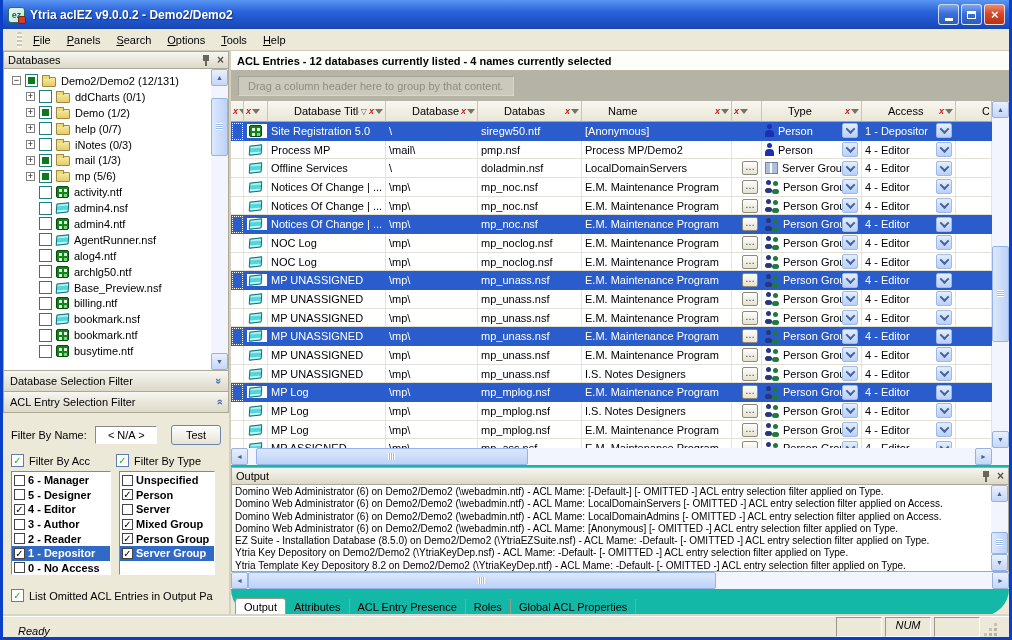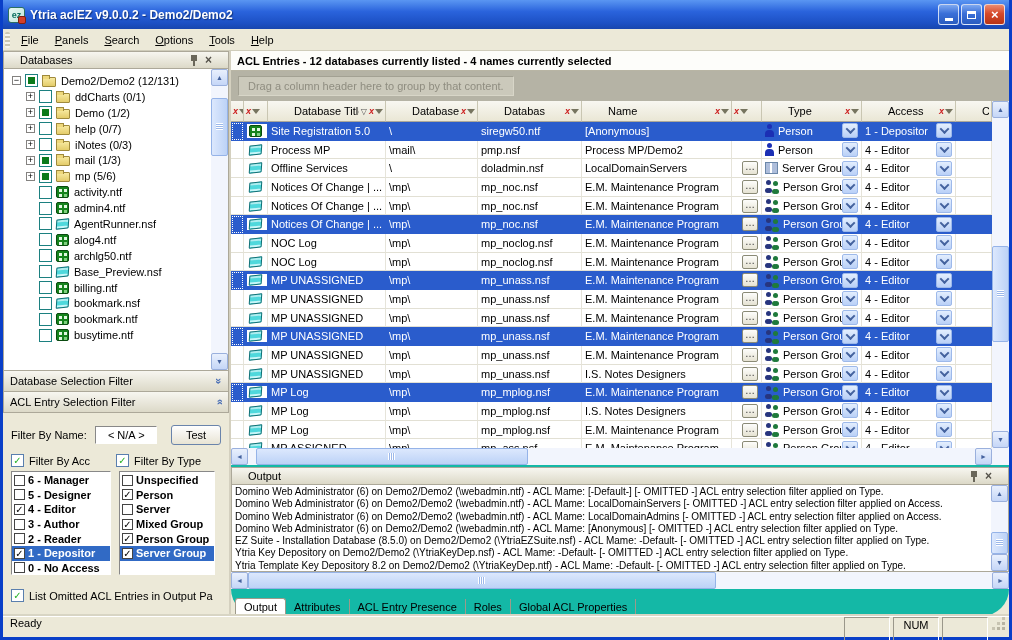--- a/index.html
+++ b/index.html
@@ -21,33 +21,33 @@
   .winbtns { display:flex; gap:2px; }
   .wbtn { width:21px; height:21px; border-radius:3px; border:1px solid rgba(255,255,255,.75);
     background:linear-gradient(180deg,#7da8f0,#3a6fd8 45%,#2a5cc0); display:flex; align-items:center; justify-content:center; }
   .wbtn.close { background:linear-gradient(180deg,#ec8b70,#d6492a 45%,#b83314); }
   .g-min { width:8px; height:3px; background:#fff; margin-top:9px; }
   .g-max { width:9px; height:8px; border:1px solid #fff; border-top-width:3px; }
   .g-close { color:#fff; font-weight:bold; font-size:13px; line-height:13px; }
 
   
   .menubar { height:22px; flex:0 0 22px; background:#ece9d8; border-bottom:1px solid #cfccba;
-    display:flex; align-items:center; padding-left:2px; }
+    display:flex; align-items:center; padding-left:14px; }
   .menu-grip { width:5px; height:16px; margin-right:3px;
     background:repeating-linear-gradient(180deg,#cac7b4 0 2px,#f6f5ee 2px 4px); border-radius:2px; }
   .mi { display:inline-block; padding:3px 8px; }
   .mi::first-letter { text-decoration:underline; }
 
   
   .content { flex:1; display:flex; min-height:0; }
   .leftpane { width:228px; flex:0 0 228px; border-right:2px solid #d4d0bf; display:flex; flex-direction:column; background:#ece9d8; }
   .rightpane { flex:1; display:flex; flex-direction:column; min-width:0; background:#14b8a6;border-radius:27px; }
 
   
-  .phead { height:18px; flex:0 0 18px; display:flex; align-items:center; padding:0 16px;
+  .phead { height:18px; flex:0 0 18px; display:flex; align-items:center; padding:0 4px;
     background:linear-gradient(180deg,#f7f6f0,#dcd9c8); border:1px solid #aca899; border-bottom:1px solid #aca899; }
   .phead .ptitle { flex:1; }
   .pin-icon { width:10px; height:12px; position:relative; margin-right:6px; }
   .pin-icon::before { content:''; position:absolute; top:1px; left:2px; width:6px; height:6px; background:#6a675a; }
   .pin-icon::after { content:''; position:absolute; top:7px; left:4px; width:2px; height:5px; background:#6a675a; }
   .x-icon { color:#55524a; font-size:12px; font-weight:bold; line-height:10px; }
 
   .bar { height:21px; flex:0 0 21px; display:flex; align-items:center; padding:0 6px;
     background:linear-gradient(180deg,#f7f6f0,#dcd9c8); border:1px solid #aca899; border-top:none; font-size:11px; }
   .bar .ptitle { flex:1; }
@@ -173,23 +173,23 @@
   .outtext { flex:1; overflow:hidden; padding:1px 0 0 3px; }
   .oline { height:12.3px; line-height:12.3px; font-size:10px; white-space:nowrap; }
 
   
   .tabs { height:20px; flex:0 0 20px; margin-top:7px; display:flex; align-items:flex-end; padding-left:4px; }
   .tab { padding:2px 8px 3px 8px; border-right:1px solid #9d9a8a; color:#000; }
   .tab.active { background:#fff; border:1px solid #9d9a8a; border-bottom:none; border-radius:3px 3px 0 0; font-weight:normal; }
 
   
   .statusbar { height:21px; flex:0 0 21px; background:#ece9d8; border-top:1px solid #fff;
-    box-shadow:0 -2px 0 #d8d5c4; display:flex; align-items:flex-start; padding:0 3px; }
+    box-shadow:0 -2px 0 #d8d5c4; display:flex; align-items:flex-end; padding:0 11px;font-style:italic; }
   .stready { flex:1; padding-left:4px; }
-  .stcell { width:46px; height:33px; margin-left:3px; border:1px solid; border-color:#9a978a #fff #fff #9a978a;
+  .stcell { width:46px; height:20px; margin-left:3px; border:1px solid; border-color:#9a978a #fff #fff #9a978a;
     text-align:center; line-height:14px; }
   .grip { width:14px; height:14px; position:relative; margin-left:4px; }
   .grip::after { content:''; position:absolute; right:1px; bottom:1px; width:3px; height:3px; background:#b8b4a2;
     box-shadow:-5px 0 0 #b8b4a2, 0 -5px 0 #b8b4a2, -10px 0 0 #c8c4b2, 0 -10px 0 #c8c4b2, -5px -5px 0 #c8c4b2; }
 </style>
 </head>
 <body>
 
 <div id="win">
 
@@ -278,20 +278,27 @@
               <span class="tcb on"></span>
               <span class="tico ico-folder"></span>
               <span>mp (5/6)</span>
             </div>
             <div class="titem">
               <span class="indent" style="width: 16px;"></span>
               <span class="exp" style="visibility: hidden;"></span>
               <span class="tcb"></span>
               <span class="tico ico-ntf"></span>
               <span>activity.ntf</span>
+            </div>
+            <div class="titem">
+              <span class="indent" style="width: 16px;"></span>
+              <span class="exp" style="visibility: hidden;"></span>
+              <span class="tcb"></span>
+              <span class="tico ico-nsf"></span>
+              <span>admin4.nsf</span>
             </div>
             <div class="titem">
               <span class="indent" style="width: 16px;"></span>
               <span class="exp" style="visibility: hidden;"></span>
               <span class="tcb"></span>
               <span class="tico ico-ntf"></span>
               <span>admin4.ntf</span>
             </div>
             <div class="titem">
               <span class="indent" style="width: 16px;"></span>

